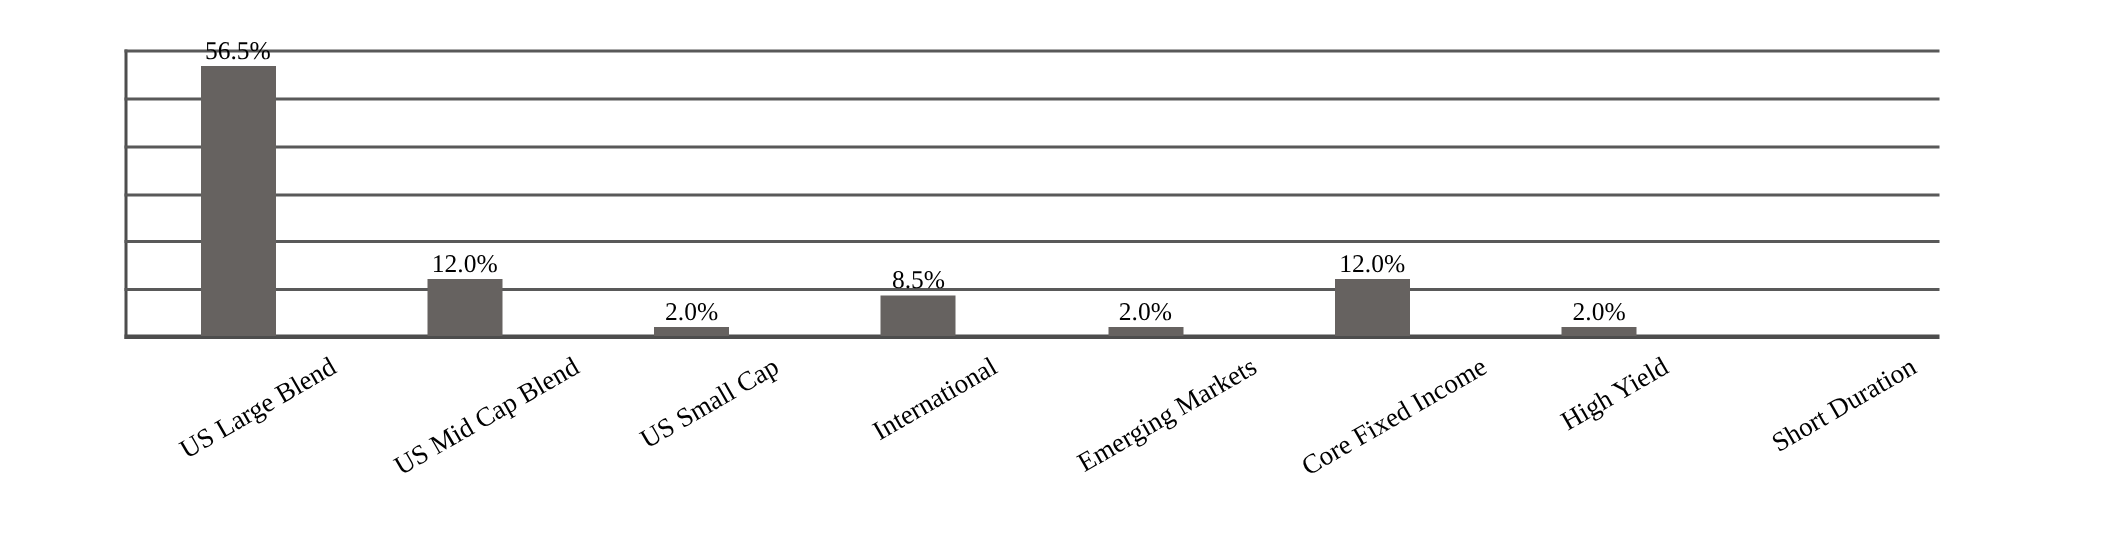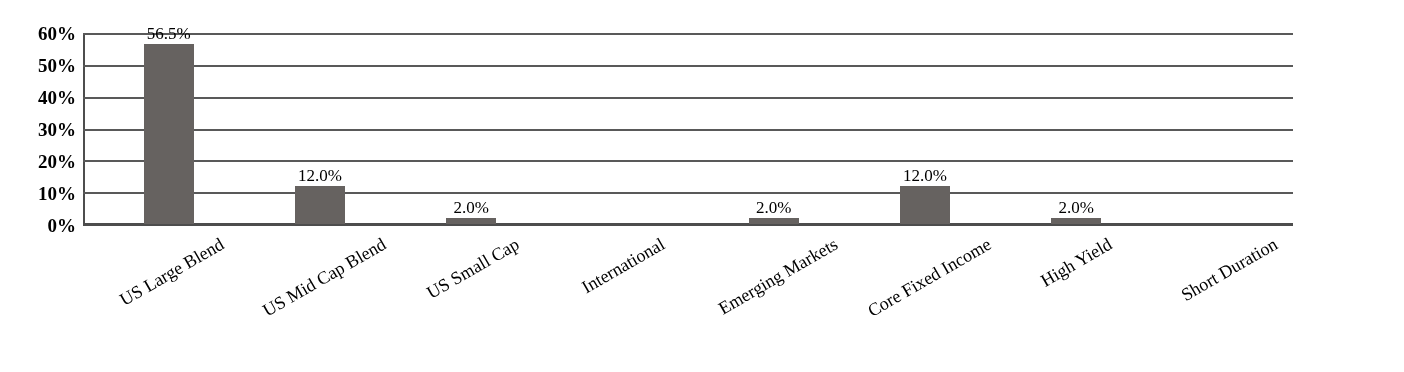--- a/index.html
+++ b/index.html
@@ -58,21 +58,20 @@
     position: absolute;
     left: 0;
     top: 0;
     width: 100%;
     height: 100%;
   }
   .bar-slot {
     position: absolute;
     bottom: 0;
     height: 100%;
-    padding-left: 20px;
   }
   .bar {
     position: absolute;
     bottom: 0;
     left: 50%;
     transform: translateX(-50%);
     width: 50px;
     background: #666260;
   }
   .bar-label {
@@ -131,29 +130,20 @@
     font-size: 18px;
     line-height: 20px;
     color: #000000;
   }
 </style>
 </head>
 <body>
 
 <div id="chart-root">
 
-  <div class="ytick-col">
-    <div class="ytick" style="top:-9px;">60%</div>
-    <div class="ytick" style="top:23px;">50%</div>
-    <div class="ytick" style="top:55px;">40%</div>
-    <div class="ytick" style="top:87px;">30%</div>
-    <div class="ytick" style="top:119px;">20%</div>
-    <div class="ytick" style="top:151px;">10%</div>
-    <div class="ytick" style="top:183px;">0%</div>
-  </div>
 
   <div class="axis-line"></div>
 
   <div class="plot-area">
     <div class="gridline" style="top:0px;"></div>
     <div class="gridline" style="top:31.8px;"></div>
     <div class="gridline" style="top:63.7px;"></div>
     <div class="gridline" style="top:95.5px;"></div>
     <div class="gridline" style="top:127.3px;"></div>
     <div class="gridline" style="top:159.2px;"></div>
@@ -169,20 +159,24 @@
       <div class="bar-slot" style="left:151.25px; width:151.25px;">
         <div class="bar" style="height:38.2px;"></div>
         <div class="bar-label" style="bottom:40.5px;">12.0%</div>
       </div>
 
       <div class="bar-slot" style="left:302.5px; width:151.25px;">
         <div class="bar" style="height:6.4px;"></div>
         <div class="bar-label" style="bottom:8.5px;">2.0%</div>
       </div>
 
+      <div class="bar-slot" style="left:453.75px; width:151.25px;">
+        <div class="bar" style="height:27.1px;"></div>
+        <div class="bar-label" style="bottom:29.3px;">8.5%</div>
+      </div>
 
       <div class="bar-slot" style="left:605px; width:151.25px;">
         <div class="bar" style="height:6.4px;"></div>
         <div class="bar-label" style="bottom:8.5px;">2.0%</div>
       </div>
 
       <div class="bar-slot" style="left:756.25px; width:151.25px;">
         <div class="bar" style="height:38.2px;"></div>
         <div class="bar-label" style="bottom:40.5px;">12.0%</div>
       </div>

